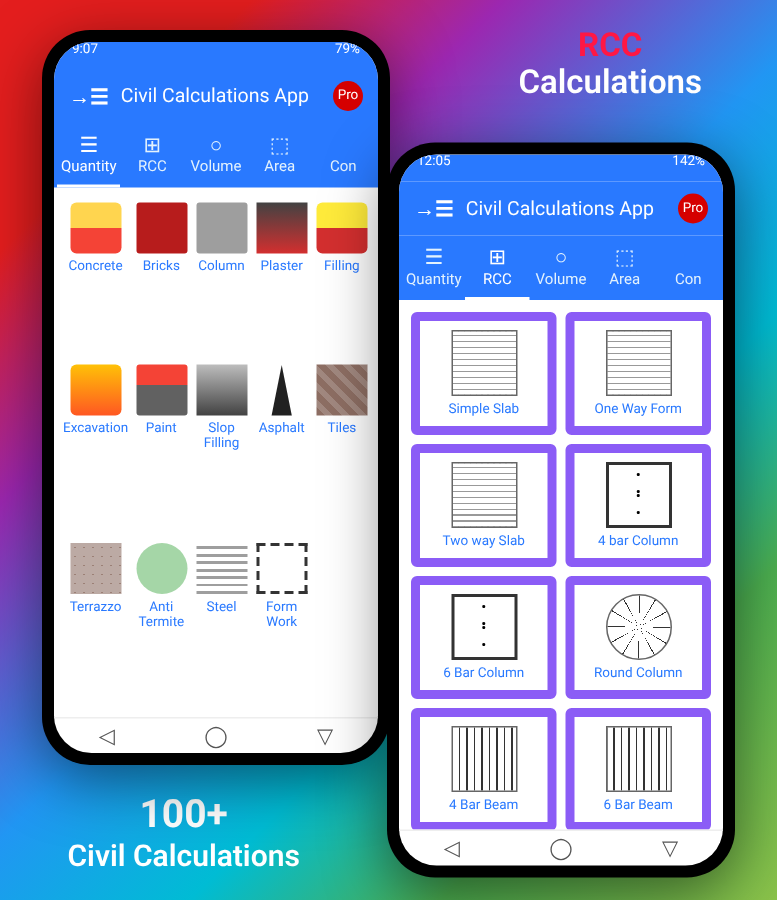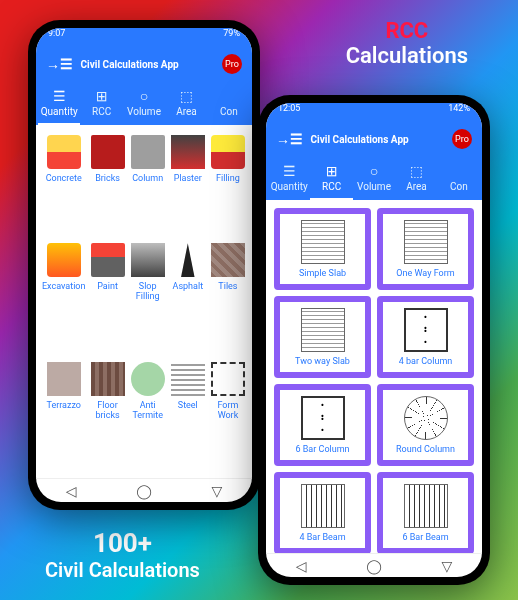--- a/index.html
+++ b/index.html
@@ -9,21 +9,21 @@
 .promo-top .r{color:#ff1744;font-weight:700}
 .promo-bottom{bottom:18px;left:45px;font-size:20px}
 .promo-bottom .n{font-size:26px;font-weight:700}
 .phone{position:absolute;background:#000;border-radius:32px;padding:8px;box-shadow:0 10px 40px rgba(0,0,0,.5)}
 .phone1{top:20px;left:28px;width:232px;height:490px}
 .phone2{top:95px;right:28px;width:232px;height:490px}
 .screen{background:#fff;border-radius:25px;width:100%;height:100%;overflow:hidden;display:flex;flex-direction:column}
 .statusbar{background:#2979ff;color:#fff;height:18px;display:flex;justify-content:space-between;padding:0 12px;font-size:9px}
 .header{background:#2979ff;color:#fff;padding:8px 10px;display:flex;align-items:center;gap:8px}
 .menu-icon{font-size:14px;font-weight:bold}
-.header-title{font-size:10px;font-weight:700;flex:1}
+.header-title{font-size:13px;font-weight:400;flex:1}
 .pro{background:#d50000;color:#fff;font-size:9px;font-weight:400;border-radius:50%;width:20px;height:20px;display:flex;align-items:center;justify-content:center}
 .tabs{background:#2979ff;display:flex;padding:0 2px}
 .tab{flex:1;text-align:center;color:#e3f2fd;font-size:10px;padding:6px 0;border-bottom:2px solid transparent}
 .tab.active{color:#fff;border-bottom-color:#fff}
 .tab-icon{display:block;font-size:14px;margin-bottom:2px;height:16px}
 .grid{flex:1;padding:6px;overflow:hidden}
 .g3{display:grid;grid-template-columns:repeat(5,1fr);gap:4px}
 .g2{display:grid;grid-template-columns:repeat(2,1fr);gap:6px;padding:8px}
 .item{text-align:center;padding:4px 0}
 .item .ico{width:34px;height:34px;margin:0 auto 4px;display:flex;align-items:center;justify-content:center;font-size:22px}
@@ -124,24 +124,20 @@
         </div>
         <div class="item">
           <div class="ico ic-tiles"></div>
           <div class="lbl">Tiles</div>
         </div>
         <div class="item">
           <div class="ico ic-terrazzo"></div>
           <div class="lbl">Terrazzo</div>
         </div>
         <div class="item">
-          <div class="ico ic-floor"></div>
-          <div class="lbl">Floor bricks</div>
-        </div>
-        <div class="item">
           <div class="ico ic-anti"></div>
           <div class="lbl">Anti Termite</div>
         </div>
         <div class="item">
           <div class="ico ic-steel"></div>
           <div class="lbl">Steel</div>
         </div>
         <div class="item">
           <div class="ico ic-form"></div>
           <div class="lbl">Form Work</div>

